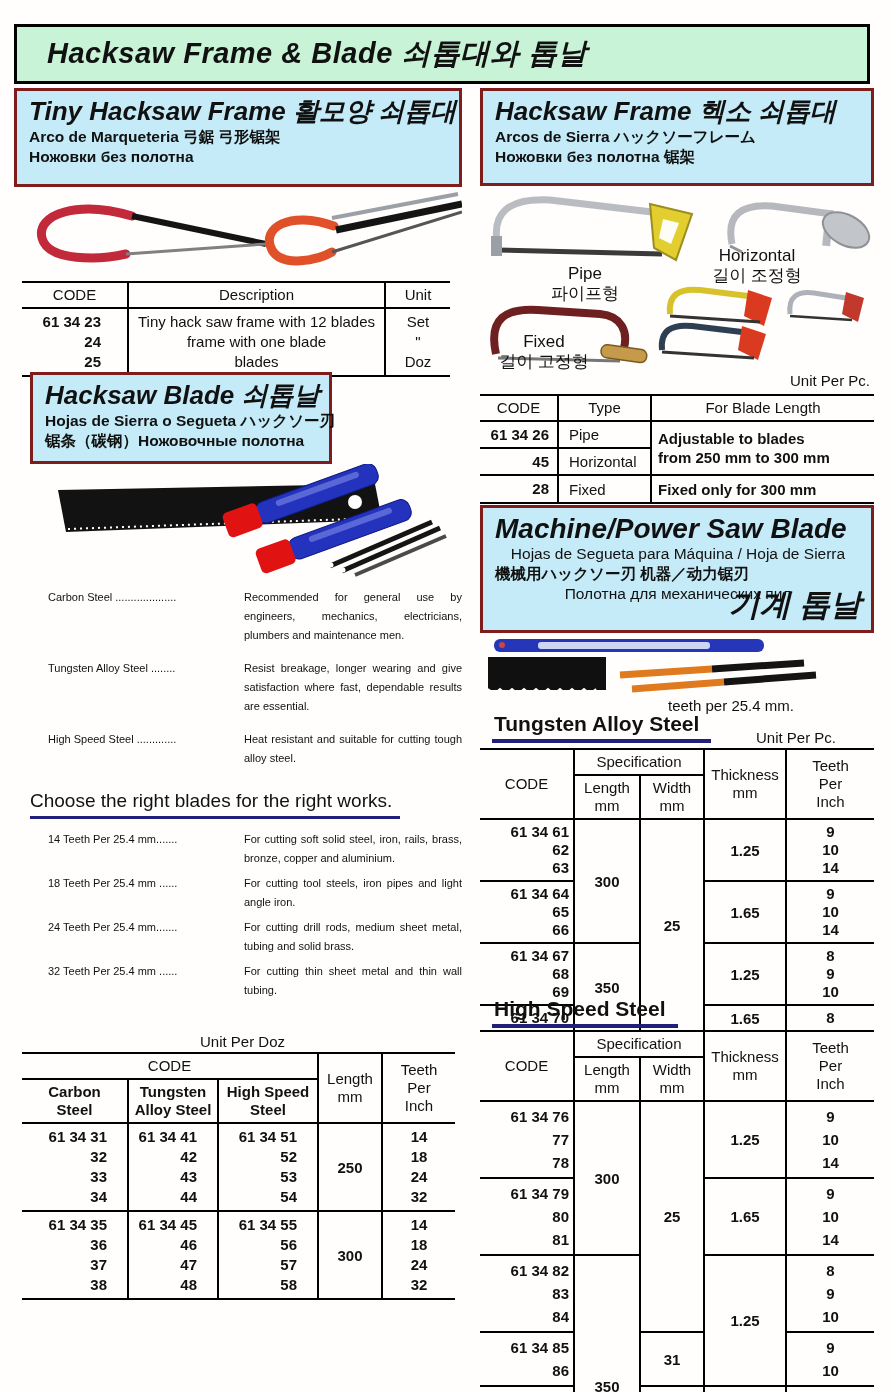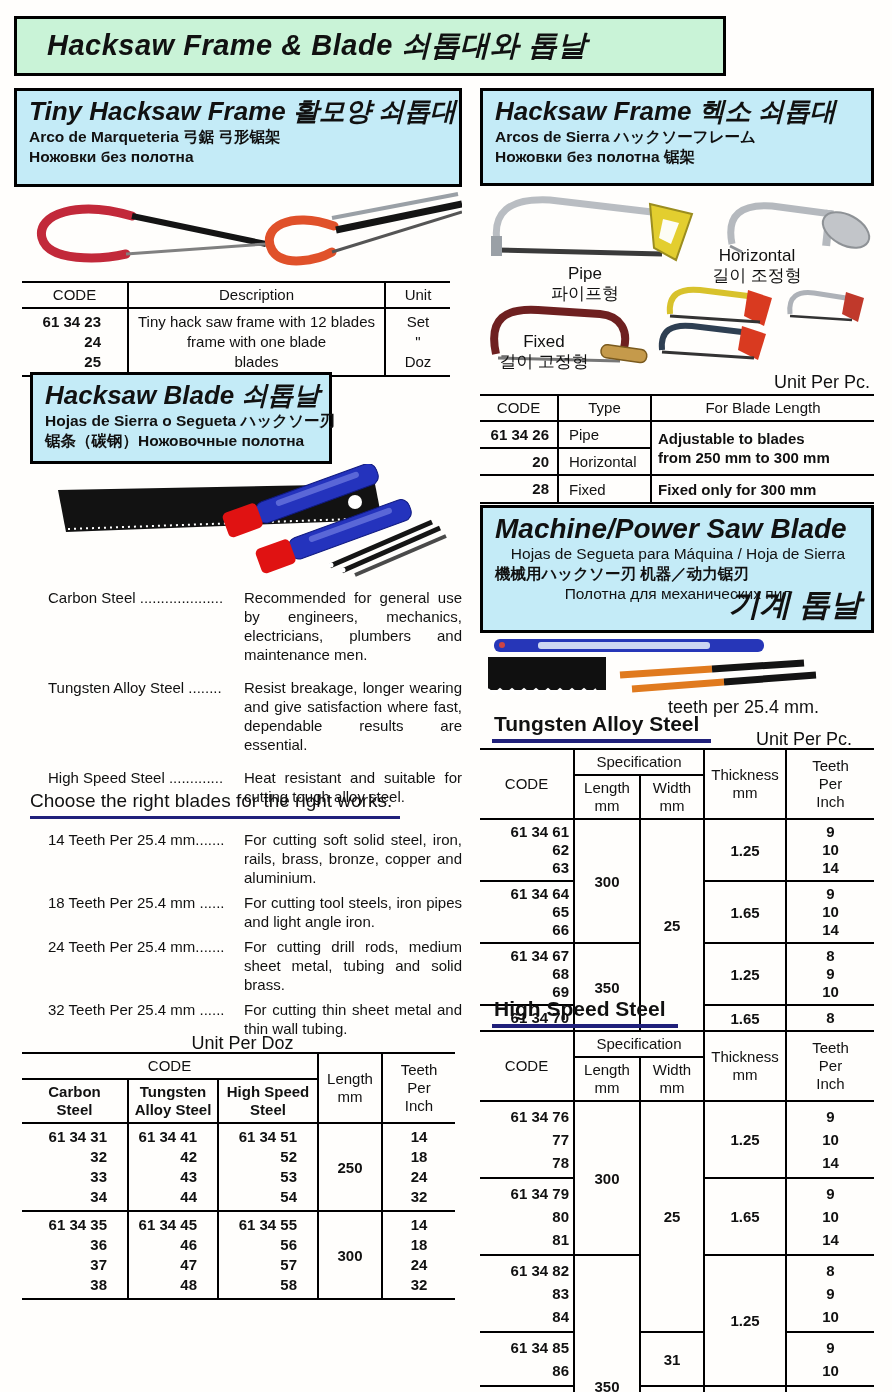--- a/index.html
+++ b/index.html
@@ -5,29 +5,29 @@
   html,body { margin:0; padding:0; background:#e9e9e9; }
   .page {
     position:relative; width:892px; height:1392px; margin:0 auto;
     background:#fffefc; overflow:hidden;
     font-family:"Liberation Sans", sans-serif; color:#111;
   }
   .abs { position:absolute; }
 
   
   .banner {
-    left:14px; top:16px; width:712px; height:60px;
+    left:14px; top:24px; width:856px; height:60px;
     background:#c9f3d7; border:3px solid #000; box-sizing:border-box;
     display:flex; align-items:center;
   }
   .banner-title { font-style:italic; font-weight:bold; font-size:29px; margin-left:30px; letter-spacing:.5px; }
 
   
   .cyanbox {
-    background:#c4ebf7; border:3px solid #000000; box-sizing:border-box;
+    background:#c4ebf7; border:3px solid #7f1d1d; box-sizing:border-box;
     padding:5px 10px 4px 12px;
   }
   .box-title { font-style:italic; font-weight:bold; font-size:26px; line-height:31px; white-space:nowrap; }
   .box-sub { font-size:15.5px; font-weight:bold; line-height:20px; white-space:nowrap; }
   .box-sub.norm { font-weight:normal;text-align:center; }
 
   .tiny-box  { left:14px;  top:88px;  width:448px; height:99px; }
   .blade-box { left:30px;  top:372px; width:302px; height:92px; }
   .frame-box { left:480px; top:88px;  width:394px; height:98px; }
   .machine-box { left:480px; top:505px; width:394px; height:128px; }
@@ -67,36 +67,36 @@
   .blade-table thead tr.subhead th { font-weight:bold; }
   .blade-table .code-cell { padding-right:20px; }
 
   .spec-table { width:394px; }
   .tungsten-table { left:480px; top:748px; }
   .hss-table { left:480px; top:1030px; }
   .hss-table .code-cell, .hss-table .teeth-cell { line-height:23px; }
   .tungsten-table .code-cell, .tungsten-table .teeth-cell { line-height:18px; } .h54 { height:54px; } .h52 { height:52px; } .h34 { height:34px; } .h24 { height:24px; } .h86 { height:86px; }
 
   
-  .pair-list { font-size:15px; line-height:19px; }
+  .pair-list { font-size:11px; line-height:19px; }
   .pair { display:flex; }
   .steel-list .pair { margin-bottom:14px; }
   .teeth-list .pair { margin-bottom:6px; }
   .lab { width:196px; flex-shrink:0; }
   .desc { width:218px; text-align:justify; }
 
   .choose-h {
     left:30px; top:790px; font-size:19px; font-weight:normal;
     border-bottom:3px solid #20207a; padding:0 8px 4px 0;
   }
   .sect-h {
     font-size:21px; font-weight:bold;
     border-bottom:4px solid #20207a; padding:0 12px 3px 2px; white-space:nowrap;
   }
-  .note { font-size:18px; }
+  .note { font-size:15px; }
   .right-note { text-align:center; }
 
   .frames-wrap { left:480px; top:186px; width:394px; height:206px; }
   .frames-wrap .lbl { position:absolute; text-align:center; font-size:17px; line-height:20px; white-space:pre-line; }
   svg { display:block; }
 </style>
 </head>
 <body>
 
 <div class="page">
@@ -339,21 +339,21 @@
       </tr>
     </thead>
     <tbody>
       <tr>
         <td class="code-cell" style="padding-right:8px; height:24px;">61 34 26</td>
         <td class="type-cell">Pipe</td>
         <td class="len-cell" rowspan="2">Adjustable to blades
 from 250 mm to 300 mm</td>
       </tr>
       <tr>
-        <td class="code-cell" style="padding-right:8px; height:24px;">20</td>
+        <td class="code-cell" style="padding-right:8px; height:24px;">45</td>
         <td class="type-cell">Horizontal</td>
       </tr>
       <tr>
         <td class="code-cell" style="padding-right:8px; height:28px;">28</td>
         <td class="type-cell">Fixed</td>
         <td class="len-cell">Fixed only for 300 mm</td>
       </tr>
     </tbody>
   </table>
 

